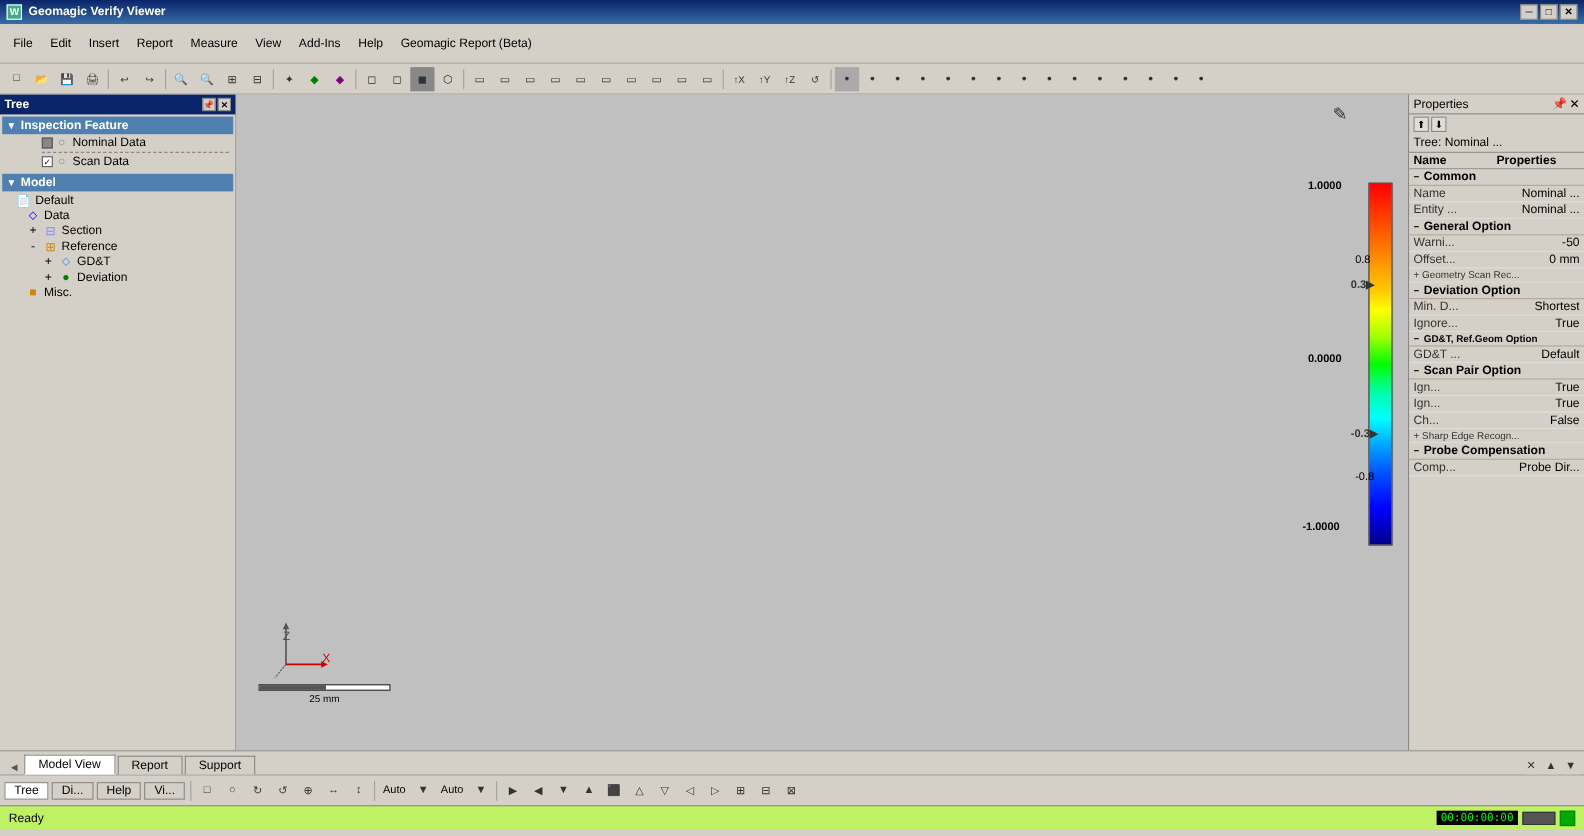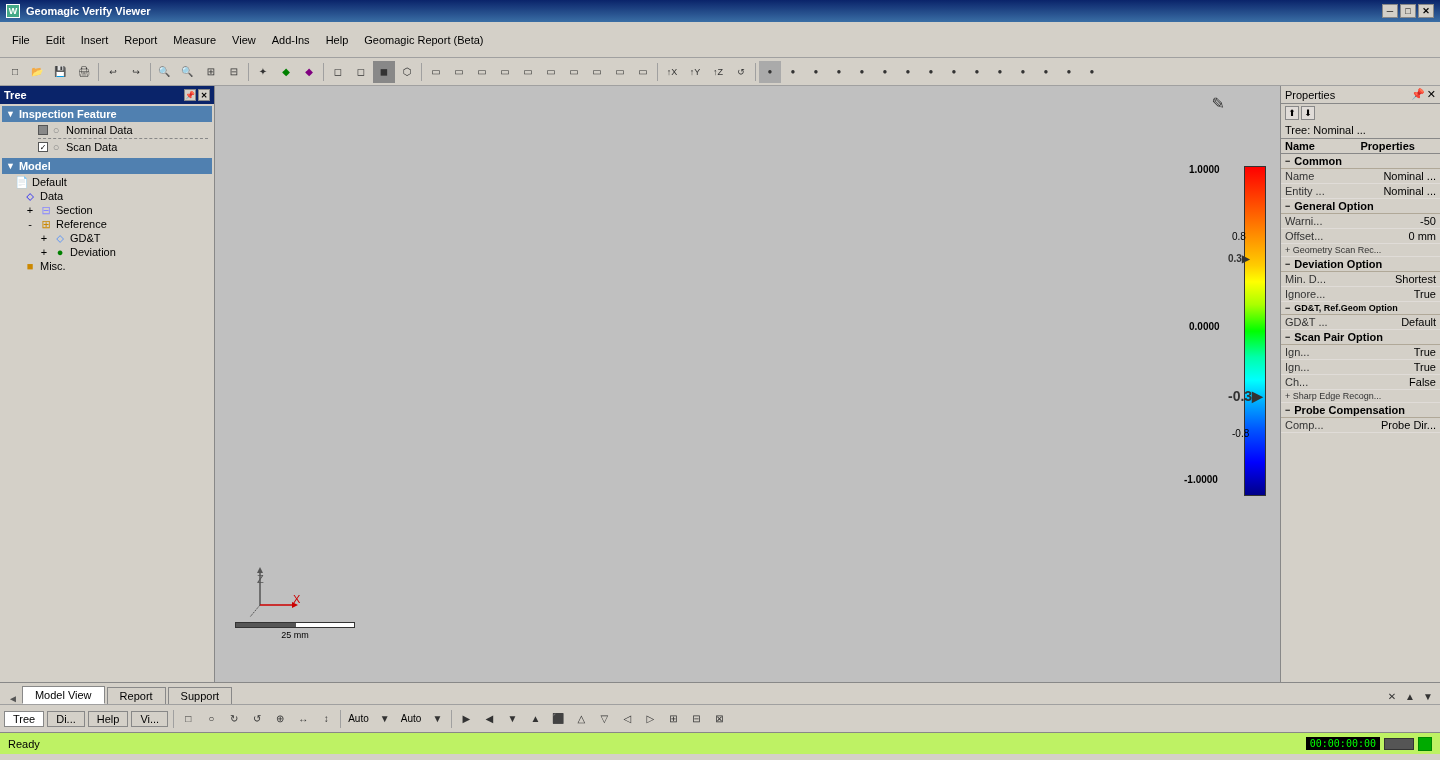--- a/index.html
+++ b/index.html
@@ -569,21 +569,21 @@
 
       <div id="color-scale">
         <div style="position:relative;">
 
           <div style="position:absolute; left:-55px; top:-2px; font-size:10px; font-weight:bold;">1.0000</div>
           <div style="position:absolute; left:-12px; top:48px; font-size:10px;margin-top:17px;">0.8</div>
 
           <div style="position:absolute; left:-16px; top:87px; font-size:10px; font-weight:bold; color:#333;">0.3▶</div>
           <div style="position:absolute; left:-55px; top:155px; font-size:10px; font-weight:bold;">0.0000</div>
 
-          <div style="position:absolute; left:-16px; top:222px; font-size:14px; font-weight:bold; color:#333;">-0.3▶</div>
+          <div style="position:absolute; left:-16px; top:222px; font-size:10px; font-weight:bold; color:#333;">-0.3▶</div>
           <div style="position:absolute; left:-12px; top:262px; font-size:10px;">-0.8</div>
           <div style="position:absolute; left:-60px; top:308px; font-size:10px; font-weight:bold;">-1.0000</div>
 
           <div style="width:22px; height:330px; background: linear-gradient(to bottom, #ff0000 0%, #ff4400 10%, #ff8800 20%, #ffcc00 30%, #ffff00 35%, #aaff00 42%, #00ff00 50%, #00ffaa 58%, #00ffff 65%, #00aaff 72%, #0055ff 80%, #0000ff 90%, #000088 100%); border:1px solid #333;"></div>
         </div>
       </div>
 
       <div id="coord-axis">
         <svg width="60" height="55">
 

